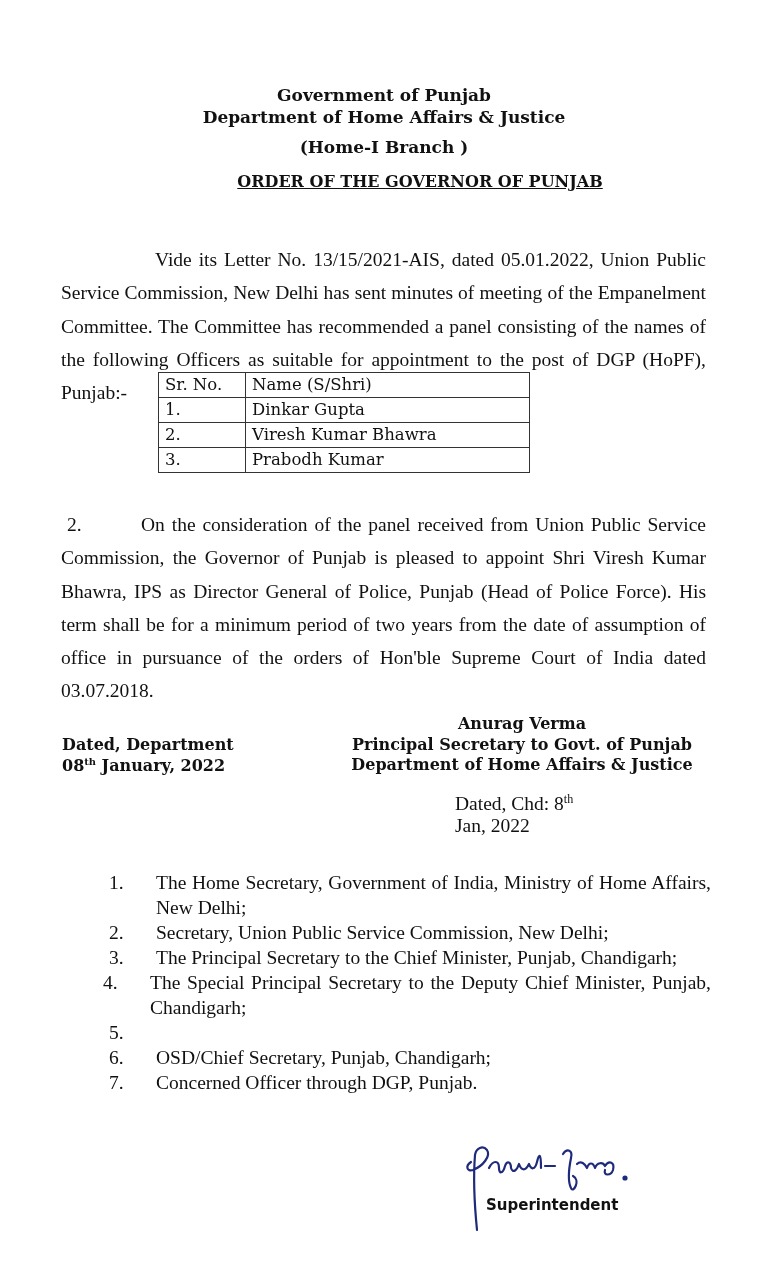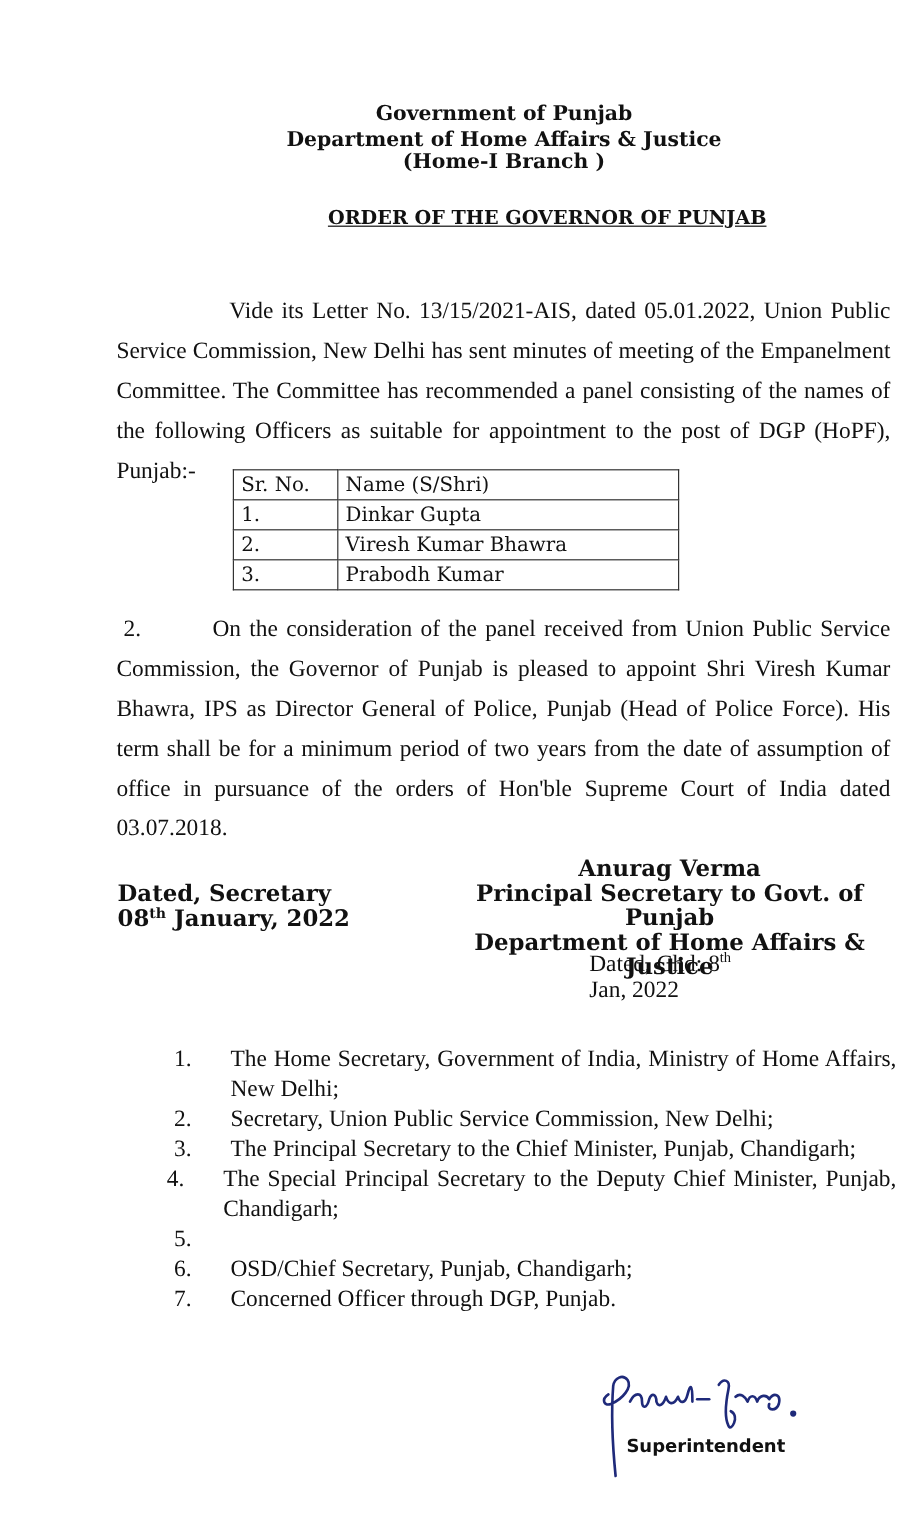--- a/index.html
+++ b/index.html
@@ -1,43 +1,43 @@
 <!DOCTYPE html>
 <html><head>
 <meta charset="utf-8">
 <style>
   html, body { margin: 0; padding: 0; background: #ffffff; }
   body { width: 768px; height: 1280px; position: relative; overflow: hidden; color: #111; }
-  .page { position: absolute; left: 0; top: 0; width: 608px; height: 1280px; margin-left: 36px; }
+  .page { position: absolute; left: 0; top: 0; width: 608px; height: 1280px; }
   .hdr { position: absolute; left: 0; width: 768px; text-align: center; font-family: "DejaVu Serif", serif; font-weight: bold; font-size: 17px; line-height: 22px; color: #111; }
   .title { position: absolute; left: 0; width: 768px; text-align: center; font-family: "DejaVu Serif", serif; font-weight: bold; font-size: 16px; text-decoration: underline; color: #111; padding-left: 36px; }
   .body-text { position: absolute; font-family: "Liberation Serif", serif; font-size: 19.5px; color: #111; }
   .para { left: 61px; width: 645px; text-align: justify; line-height: 33.3px; }
   .para .indent { display: inline-block; width: 94px; }
-  table.panel { position: absolute; left: 158px; top: 391px; width: 372px; border-collapse: collapse; font-family: "DejaVu Serif", serif; font-size: 16.5px; color: #111; }
+  table.panel { position: absolute; left: 158px; top: 372px; width: 372px; border-collapse: collapse; font-family: "DejaVu Serif", serif; font-size: 16.5px; color: #111; }
   table.panel td { border: 1px solid #333; padding: 0 6px; height: 24px; line-height: 24px; }
   table.panel td.c1 { width: 74px; }
-  .bold { font-family: "DejaVu Serif", serif; font-weight: bold; font-size: 19px; line-height: 20.5px; color: #111; position: absolute; }
+  .bold { font-family: "DejaVu Serif", serif; font-weight: bold; font-size: 16px; line-height: 20.5px; color: #111; position: absolute; }
   .ref { position: absolute; font-family: "Liberation Serif", serif; font-size: 19.5px; color: #111; }
   sup { font-size: 62%; vertical-align: super; line-height: 0; }
   .cc-list { position: absolute; left: 61px; top: 870px; width: 650px; font-family: "Liberation Serif", serif; font-size: 19.5px; color: #111; line-height: 25px; }
   .cc-item { display: flex; }
   .cc-num { width: 95px; flex: none; text-align: left; padding-left: 48px; box-sizing: border-box; }
   .cc-text { flex: 1; text-align: justify; font-family: Liberation Serif, serif; }
   .sig { position: absolute; left: 455px; top: 1140px; width: 220px; height: 100px; }
   .sig-label { position: absolute; left: 486px; top: 1196px; font-family: "DejaVu Sans", sans-serif; font-weight: bold; font-size: 15px; color: #111; }
 </style>
 </head>
 <body>
 
 <div class="page">
 
   <div class="hdr" style="top:84px;">Government of Punjab</div>
   <div class="hdr" style="top:106px;">Department of  Home Affairs &amp; Justice</div>
-  <div class="hdr" style="top:124px;">(Home-I Branch )</div>
+  <div class="hdr" style="top:136px;">(Home-I Branch )</div>
 
   <div class="title" style="top:172px;">ORDER OF THE GOVERNOR OF PUNJAB</div>
 
   <div class="body-text para" style="top:243px;"><span class="indent"></span><span>Vide its Letter No. 13/15/2021-AIS, dated 05.01.2022, Union Public Service Commission, New Delhi has sent minutes of meeting of the Empanelment Committee. The Committee has recommended a panel consisting of the names of the following Officers as suitable for appointment to the post of DGP (HoPF), Punjab:-</span></div>
 
   <table class="panel">
     <tbody>
         <tr>
       <td class="c1">Sr. No.</td>
       <td>Name (S/Shri)</td>
@@ -53,21 +53,21 @@
     <tr>
       <td class="c1">3.</td>
       <td>Prabodh Kumar</td>
     </tr>
   </tbody>
     </table>
 
   <div class="body-text para" style="top:508px;"><span style="display:inline-block;width:80px;padding-left:6px;box-sizing:border-box;">2.</span><span>On the consideration of the panel received from Union Public Service Commission, the Governor of Punjab is pleased to appoint Shri Viresh Kumar Bhawra, IPS as Director General of Police, Punjab (Head of Police Force). His term shall be for a minimum period of two years from the date of assumption of office in pursuance of the orders of Hon'ble Supreme Court of India dated 03.07.2018.</span></div>
 
   <div class="bold" style="left:62px; top:735px;">
-    <div>Dated, Secretary</div>
+    <div>Dated, Department</div>
     <div><span>08</span><sup>th</sup><span> January, 2022</span></div>
   </div>
 
   <div class="bold" style="left:330px; width:384px; top:714px; text-align:center;">
     <div>Anurag Verma</div>
     <div>Principal Secretary to Govt. of Punjab</div>
     <div>Department of Home Affairs &amp; Justice</div>
   </div>
 
   <div class="ref" style="left:455px; top:793px;"><span>Dated, Chd: 8</span><sup>th</sup><span> Jan, 2022</span></div>

